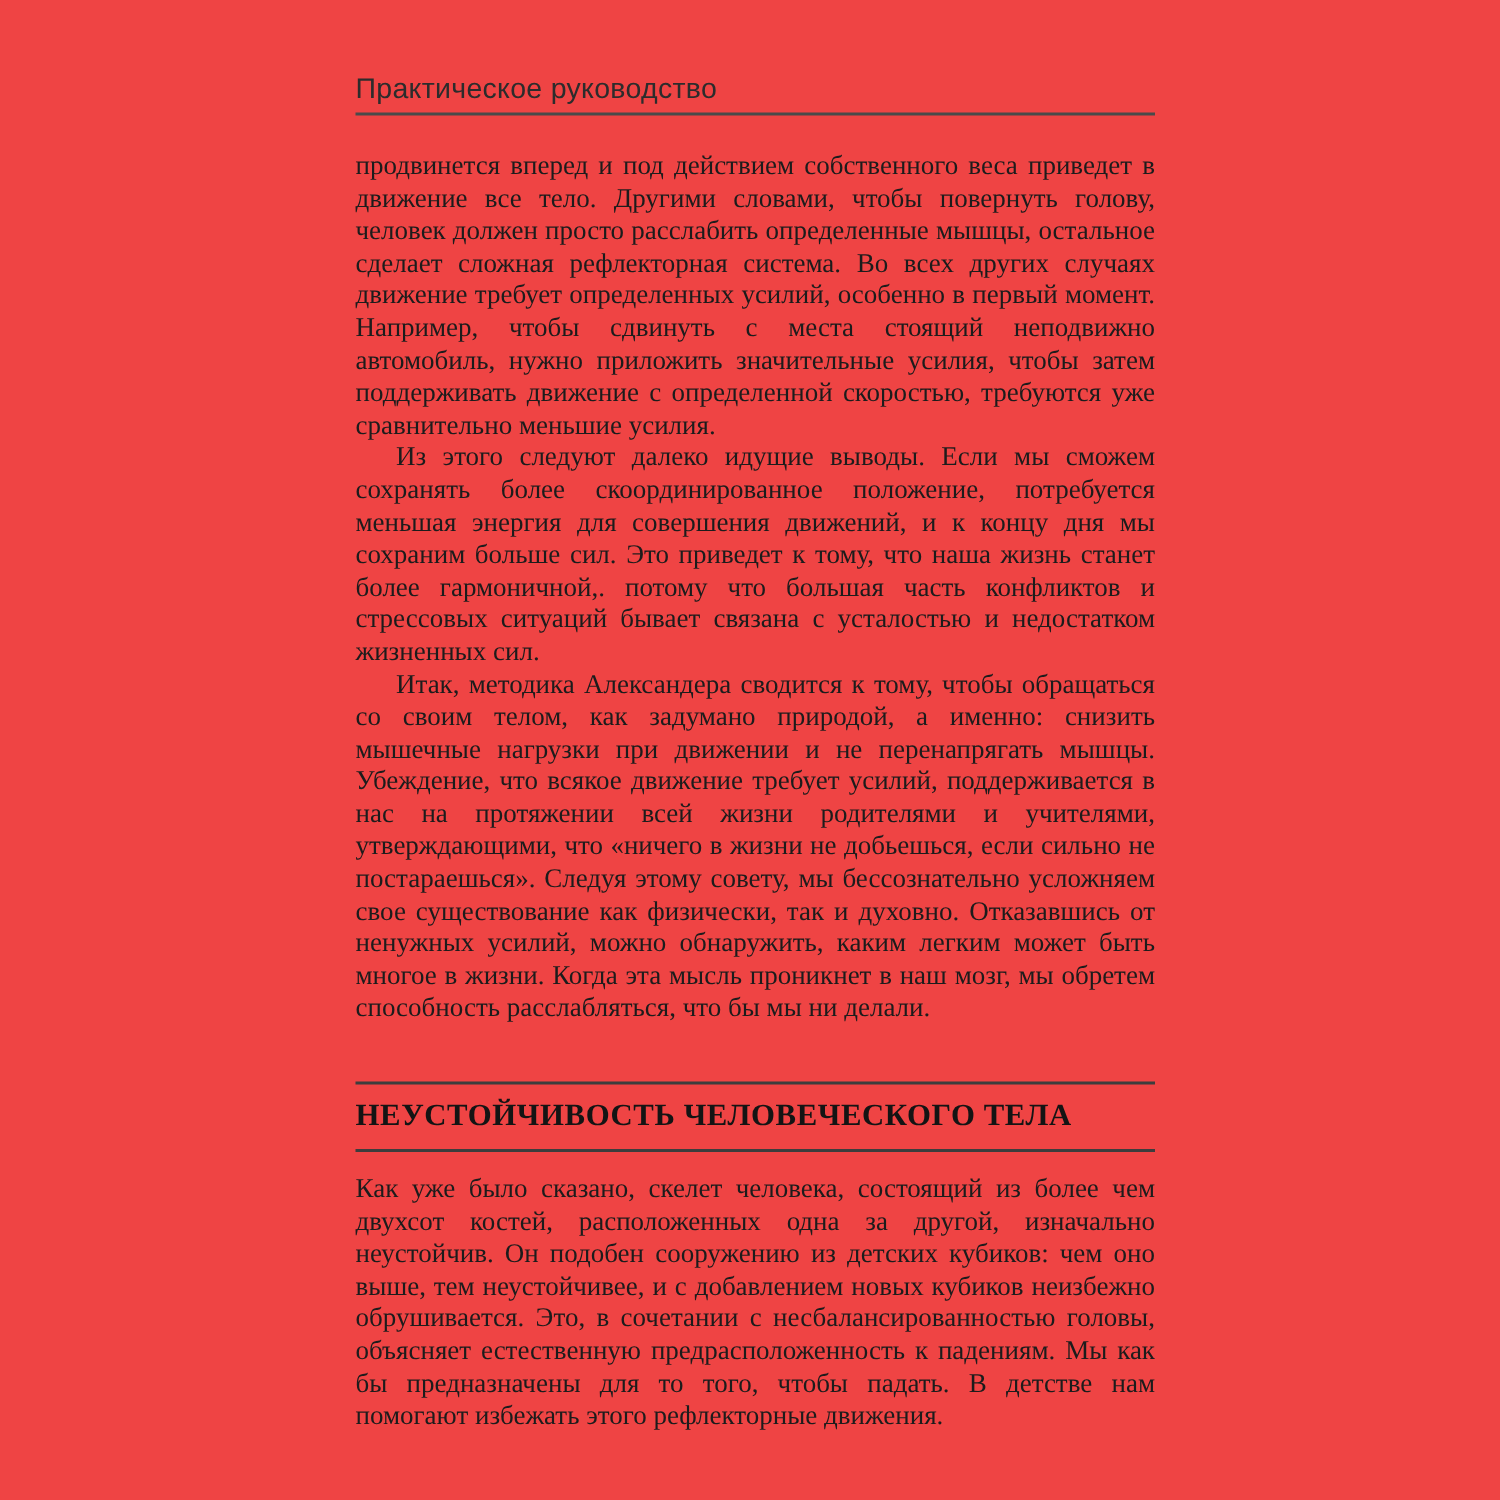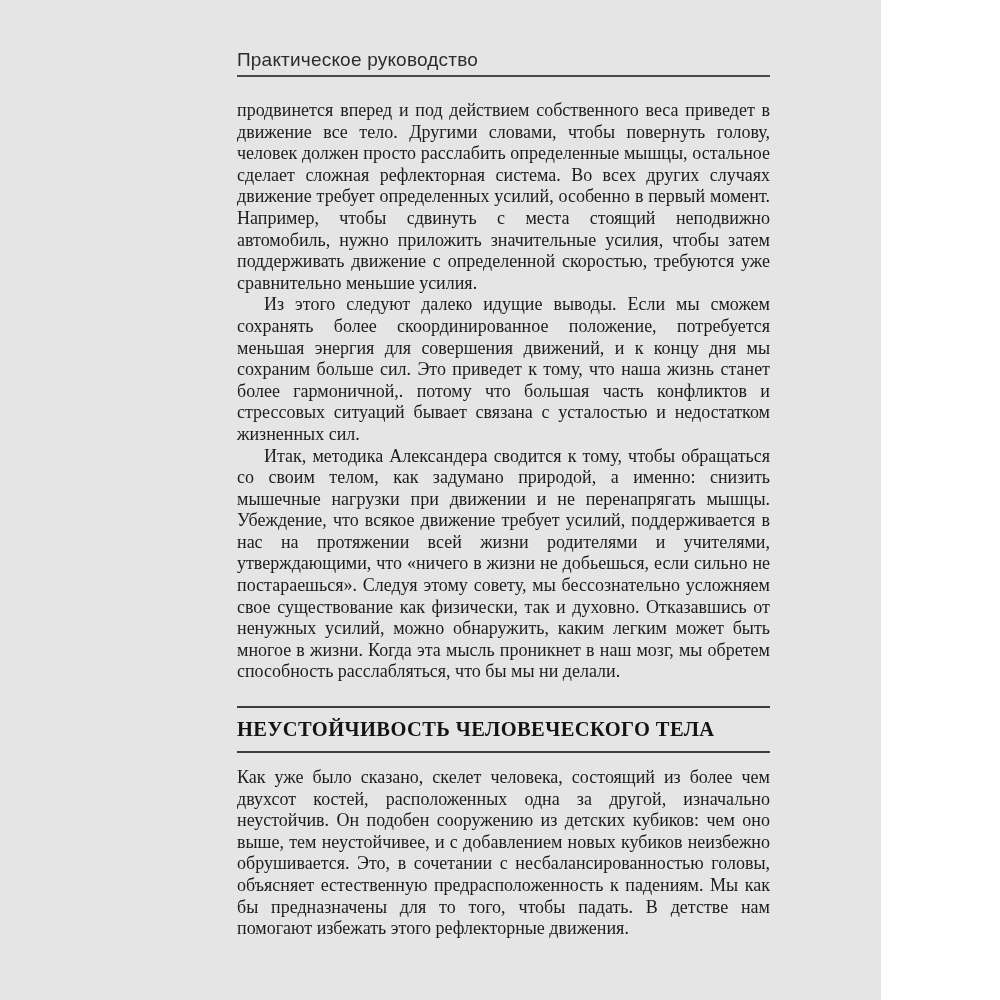--- a/index.html
+++ b/index.html
@@ -2,23 +2,23 @@
 <html lang="ru"><head>
 <meta charset="utf-8">
 <style>
   html, body {
     margin: 0;
     padding: 0;
     background: #ffffff;
   }
   .page {
     position: relative;
-    width: 881px;
+    width: 1000px;
     height: 1000px;
-    background: #e5e5e5;
+    background: #ef4444;
     overflow: hidden;
     box-sizing: border-box;
   }
   .column {
     position: absolute;
     left: 237px;
     top: 0;
     width: 533px;
   }
   .running-head {
@@ -46,21 +46,21 @@
     -webkit-hyphens: auto;
   }
   .body-text p {
     margin: 0;
     padding: 0;
   }
   .body-text p.indented {
     text-indent: 27px;
   }
   .section-heading-block {
-    margin-top: 23px;
+    margin-top: 38px;
   }
   .section-rule {
     border: none;
     border-top: 2px solid #3d3d3d;
     height: 0;
     margin: 0;
   }
   .section-heading {
     margin: 0;
     padding: 10px 0 11px 0;

